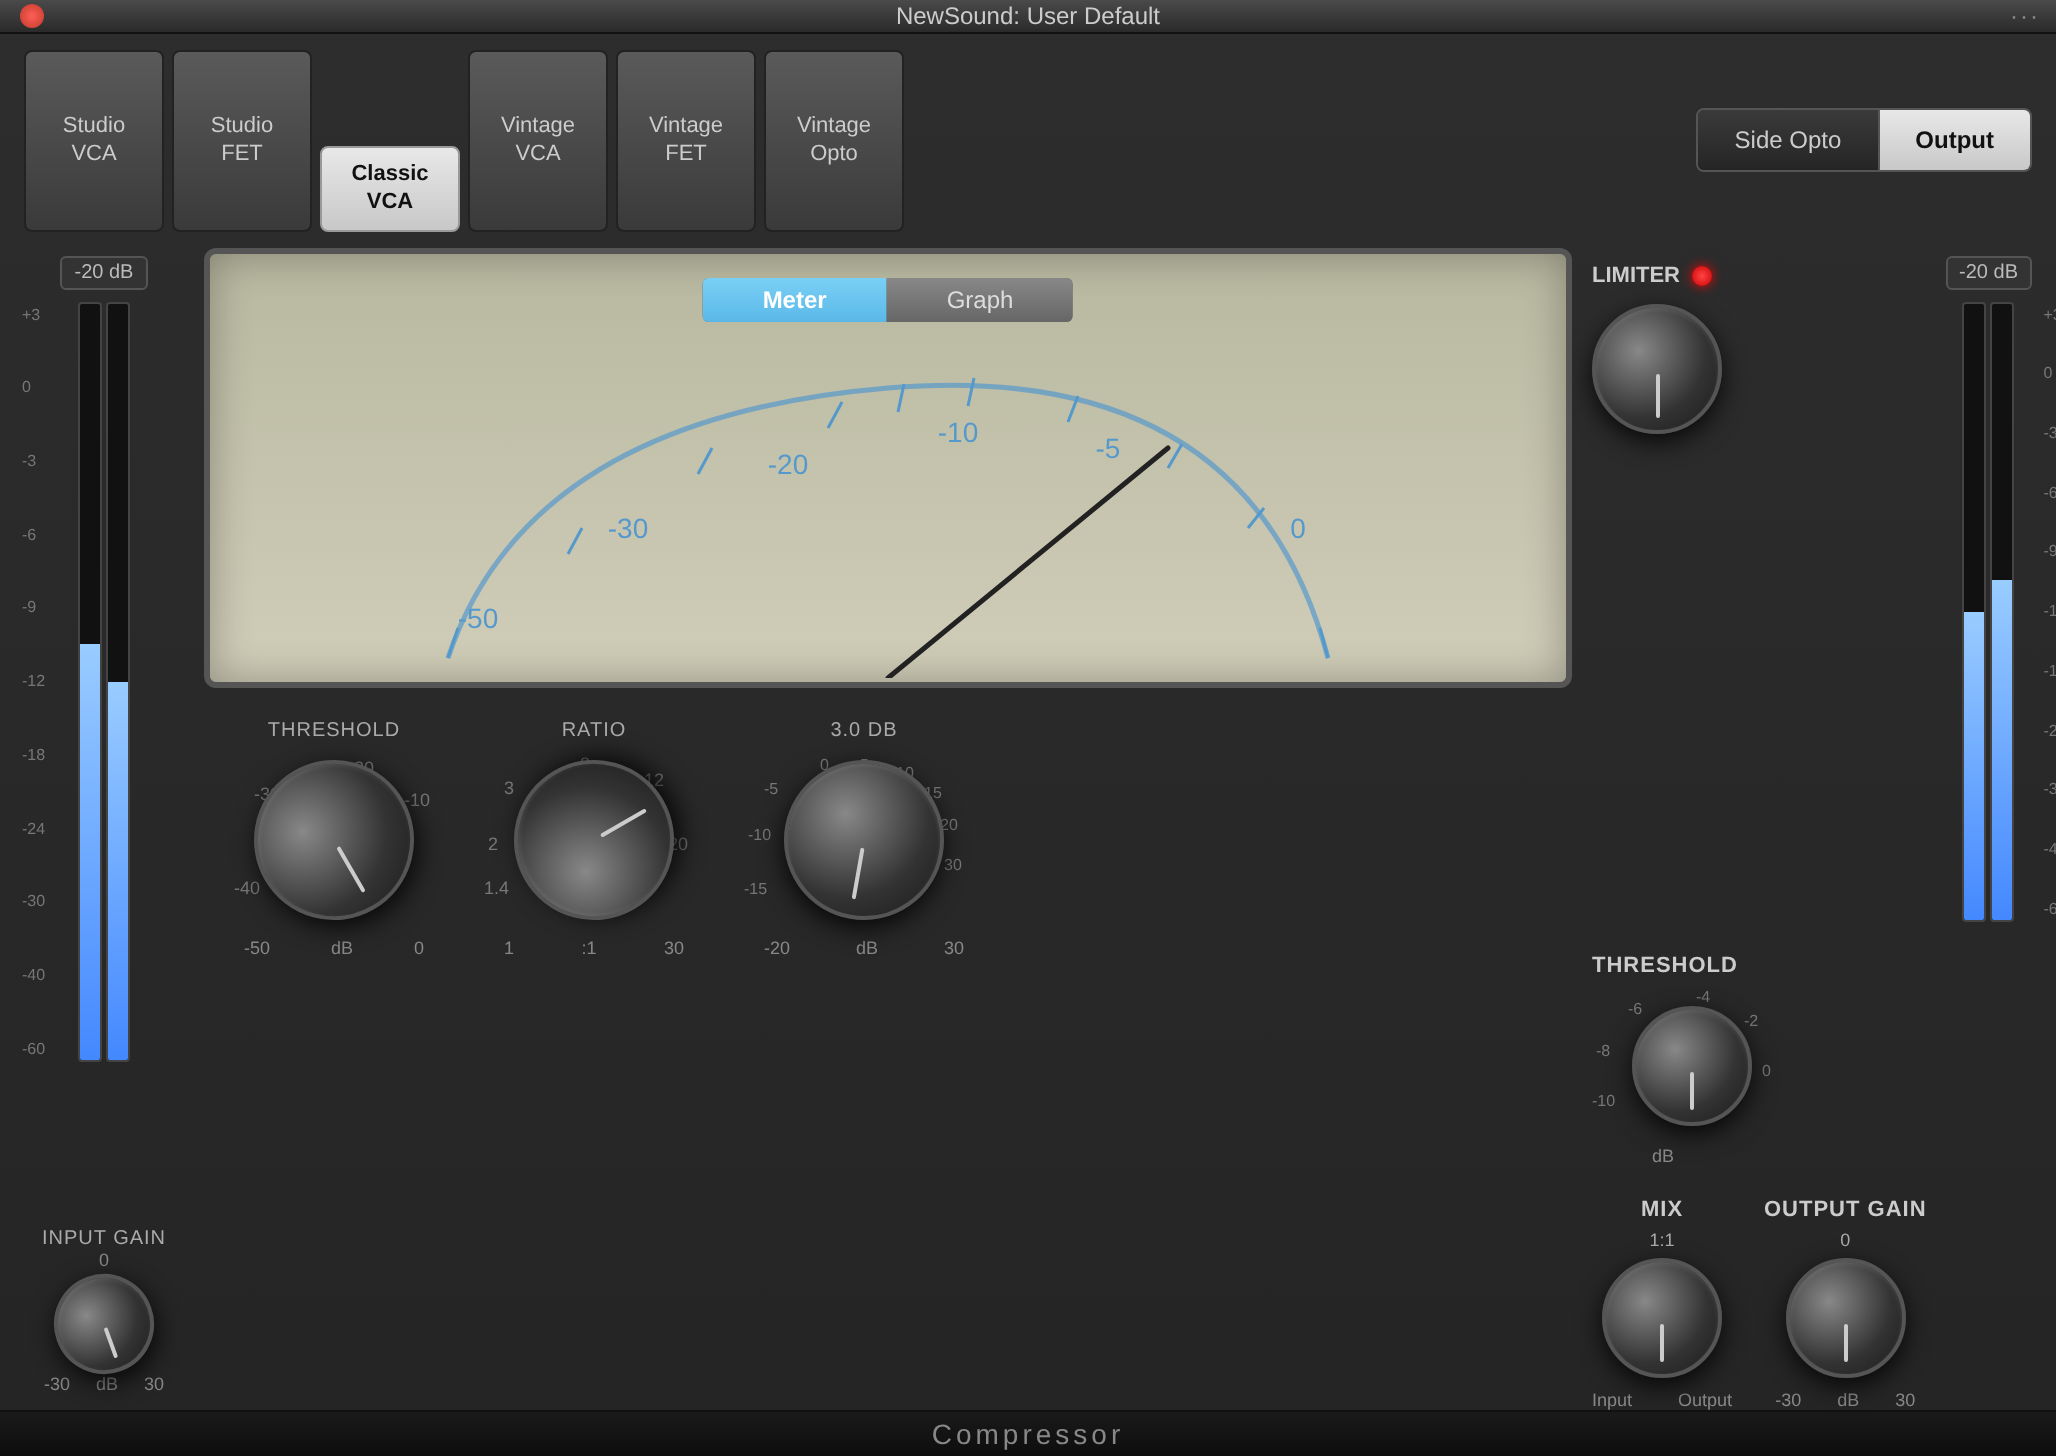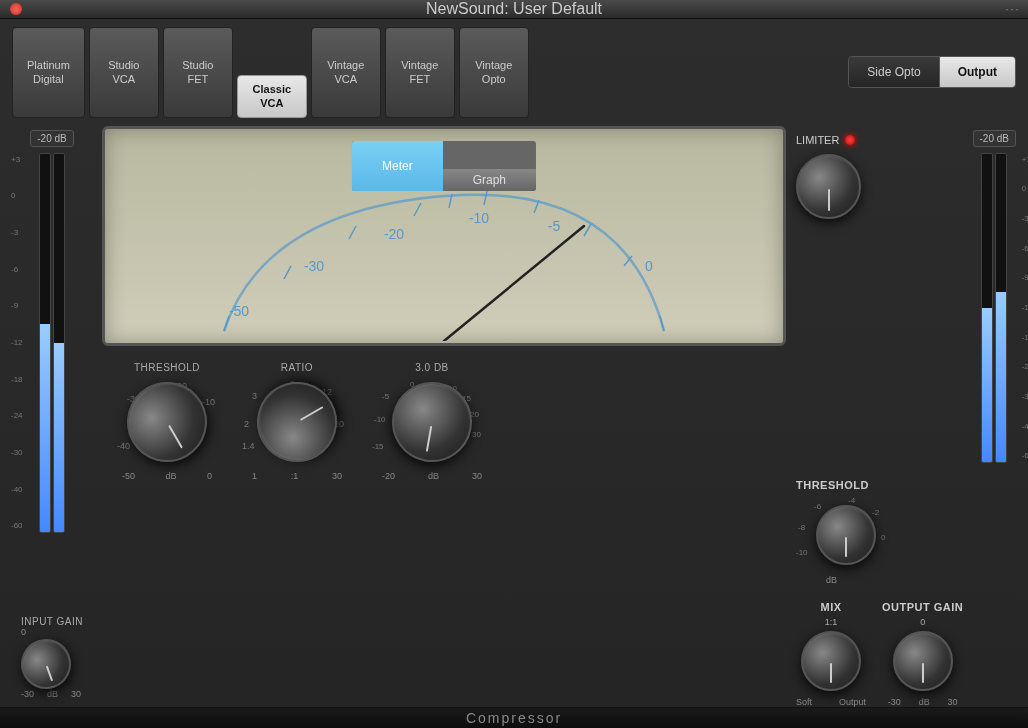--- a/index.html
+++ b/index.html
@@ -25,21 +25,21 @@
     }
     .title-bar-close {
       width: 12px; height: 12px;
       background: radial-gradient(circle, #ff5f57, #c0392b);
       border-radius: 50%;
       position: absolute;
       left: 10px;
       cursor: pointer;
     }
     .title-bar-title {
-      font-size: 16px;
+      font-size: 12px;
       color: #ccc;
     }
     .title-bar-dots {
       position: absolute;
       right: 8px;
       color: #888;
       font-size: 12px;
       letter-spacing: 1px;
     }
 
@@ -159,26 +159,25 @@
     }
     .meter-btn {
       padding: 4px 30px;
       font-size: 12px;
       cursor: pointer;
       border: none;
     }
     .meter-btn.active {
       background: linear-gradient(to bottom, #7ad0f5, #5ab8e8);
       color: #fff;
-      font-weight: normal;
+      font-weight: bold;
     }
     .meter-btn:not(.active) {
       background: linear-gradient(to bottom, #888, #666);
       color: #ddd;
-      margin-top: 28px;
     }
 
     
     .vu-arc-container {
       position: absolute;
       bottom: 0;
       left: 0;
       right: 0;
       top: 40px;
       display: flex;
@@ -288,21 +287,21 @@
     
     .limiter-section {
       display: flex;
       align-items: center;
       gap: 6px;
       padding: 4px 0;
     }
     .limiter-label {
       font-size: 11px;
       color: #ccc;
-      font-weight: normal;
+      font-weight: bold;
       text-align: right;
     }
     .limiter-led {
       width: 10px; height: 10px;
       border-radius: 50%;
       background: radial-gradient(circle, #ff4444, #cc0000);
       box-shadow: 0 0 6px #ff0000;
     }
 
     .distortion-section {
@@ -363,20 +362,21 @@
     .bottom-label {
       font-size: 14px;
       color: #888;
       letter-spacing: 2px;
     }
 
     
     .input-gain-area {
       display: flex;
       flex-direction: column;
+      align-items: center;
       margin-top: auto;
       padding-bottom: 8px;
     }
 
     
     .dual-meter-left {
       display: flex;
       gap: 2px;
       position: relative;
     }
@@ -455,21 +455,20 @@
 <div class="title-bar">
   <div class="title-bar-close"></div>
   <span class="title-bar-title">NewSound: User Default</span>
   <span class="title-bar-dots">···</span>
 </div>
 
 <div class="main">
 
   <div class="preset-row">
     <div class="preset-tabs">
-      <button class="preset-tab">Platinum<br>Digital</button>
       <button class="preset-tab">Studio<br>VCA</button>
       <button class="preset-tab">Studio<br>FET</button>
       <button class="preset-tab active">Classic<br>VCA</button>
       <button class="preset-tab">Vintage<br>VCA</button>
       <button class="preset-tab">Vintage<br>FET</button>
       <button class="preset-tab">Vintage<br>Opto</button>
     </div>
     <div class="side-chain-btns">
       <button class="sc-btn">Side Opto</button>
       <button class="sc-btn active">Output</button>
@@ -686,21 +685,21 @@
       </div>
 
 
       <div class="mix-output-row">
 
         <div class="knob-section">
           <div class="knob-label" style="color:#ccc;font-size:11px;font-weight:bold;">MIX</div>
           <div style="font-size:9px;color:#aaa;">1:1</div>
           <div class="knob" style="width:60px;height:60px;"></div>
           <div class="tick-labels" style="width:70px;margin-top:2px;">
-            <span>Soft</span>
+            <span>Input</span>
             <span>Output</span>
           </div>
         </div>
 
         <div class="knob-section">
           <div class="knob-label" style="color:#ccc;font-size:11px;font-weight:bold;text-align:center;">OUTPUT GAIN</div>
           <div style="font-size:9px;color:#aaa;">0</div>
           <div class="knob" style="width:60px;height:60px;"></div>
           <div class="tick-labels" style="width:70px;margin-top:2px;">
             <span>-30</span>

